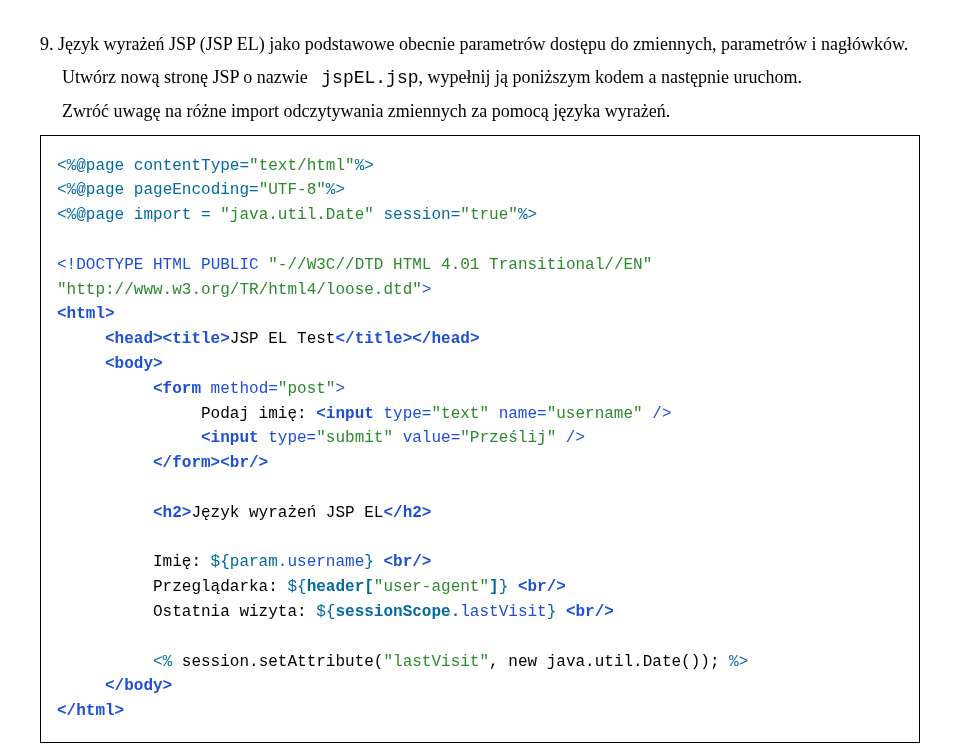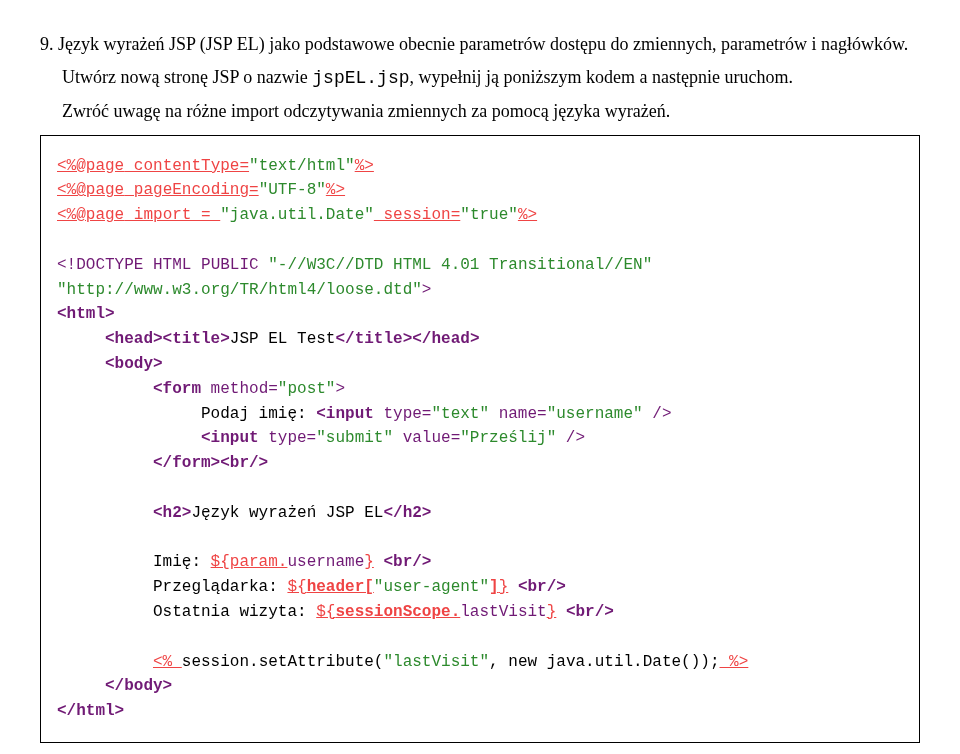--- a/index.html
+++ b/index.html
@@ -20,33 +20,34 @@
     margin: 0 0 8px 0;
     padding-left: 22px;
     text-indent: -22px;
   }
   .task-followup {
     margin: 6px 0 8px 22px;
     text-indent: 0;
   }
   .mono {
     font-family: "Courier New", Courier, monospace;
+    margin-left: 9px;
   }
   .code-box {
     border: 1px solid #000;
     padding: 18px 16px 18px 16px;
     margin: 10px 0 0 0;
     font-family: "Courier New", Courier, monospace;
     font-size: 16px;
     line-height: 1.55;
     white-space: pre;
   }
-  .c-blue   { color: #701a75; }
+  .c-blue   { color: #1d4ed8; }
   .c-green  { color: #2d8a2d; }
-  .c-brown  { color: #ef4444; text-decoration: underline; }
+  .c-brown  { color: #0369a1; }
   .bold { font-weight: bold; margin-top: 44px; }
   .indent1 { padding-left: 48px; display: block; }
   .indent2 { padding-left: 96px; display: block; }
   .indent3 { padding-left: 144px; display: block; }
   .block { display: block; }
 </style>
 </head>
 <body>
 
 <p class="task-text">

